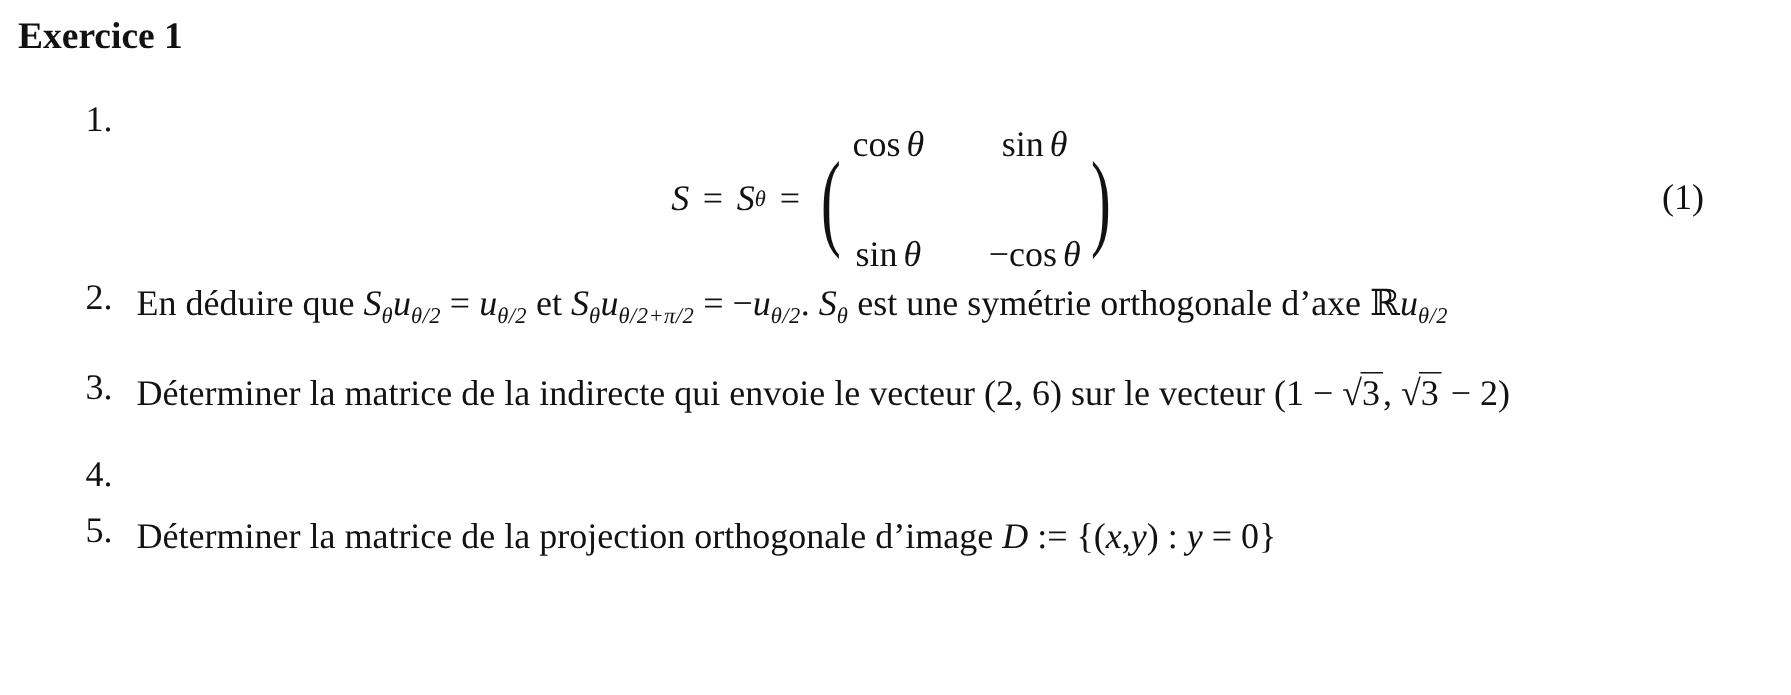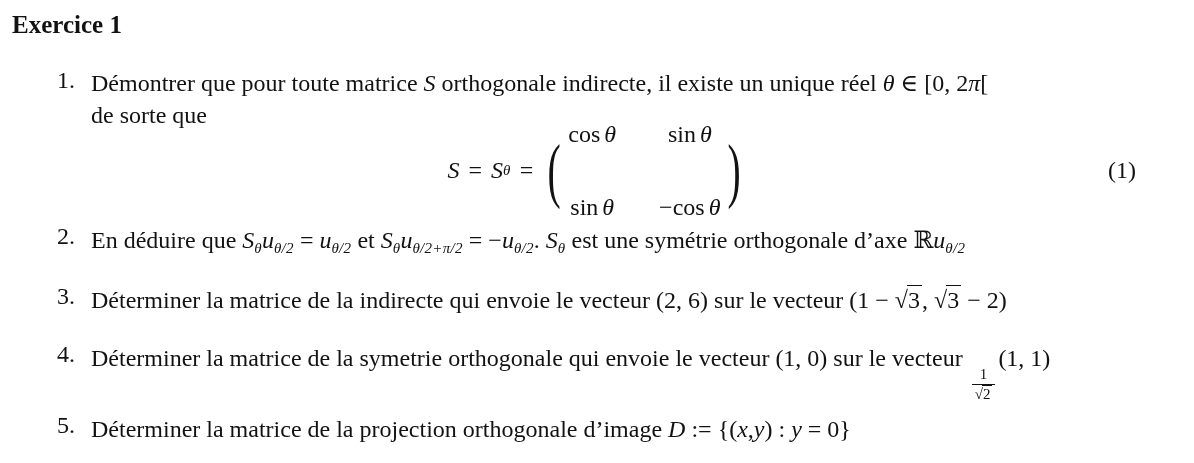--- a/index.html
+++ b/index.html
@@ -112,24 +112,20 @@
 </style>
 </head>
 <body>
 
 <div class="page">
 
   <div class="title">Exercice 1</div>
 
   <div class="item item-1">
     <div class="num">1.</div>
-    <div class="content">
-      <div><span>Démontrer que pour toute matrice </span><i>S</i><span> orthogonale indirecte, il existe un unique réel </span><i>θ</i><span> ∈ [0, 2</span><i>π</i><span>[</span></div>
-      <div>de sorte que</div>
-    </div>
   </div>
 
   <div class="equation-row">
     <span class="eq-group">
         <i>S</i>
         <span class="rel">=</span>
         <i>S</i>
         <sub class="msub">θ</sub>
         <span class="rel">=</span>
         <span class="matrix">
@@ -151,24 +147,20 @@
     <div class="content"><span>En déduire que </span><i>S</i><sub class="msub">θ</sub><i>u</i><sub class="msub">θ/2</sub><span> = </span><i>u</i><sub class="msub">θ/2</sub><span> et </span><i>S</i><sub class="msub">θ</sub><i>u</i><sub class="msub">θ/2+π/2</sub><span> = −</span><i>u</i><sub class="msub">θ/2</sub><span>. </span><i>S</i><sub class="msub">θ</sub><span> est une symétrie orthogonale d’axe </span><span class="bb">ℝ</span><i>u</i><sub class="msub">θ/2</sub></div>
   </div>
 
   <div class="item item-3">
     <div class="num">3.</div>
     <div class="content"><span>Déterminer la matrice de la indirecte qui envoie le vecteur </span><span>(2, 6)</span><span> sur le vecteur </span><span>(1 − </span><span class="sqrt"><span>√</span><span class="sqrt-rad">3</span></span><span>, </span><span class="sqrt"><span>√</span><span class="sqrt-rad">3</span></span><span> − 2)</span></div>
   </div>
 
   <div class="item item-4">
     <div class="num">4.</div>
-    <div class="content"><span>Déterminer la matrice de la symetrie orthogonale qui envoie le vecteur </span><span>(1, 0)</span><span> sur le vecteur </span><span class="frac">
-          <span class="fnum">1</span>
-          <span class="fden"><span>√</span><span class="sqrt-rad">2</span></span>
-        </span><span>(1, 1)</span></div>
   </div>
 
   <div class="item item-5">
     <div class="num">5.</div>
     <div class="content"><span>Déterminer la matrice de la projection orthogonale d’image </span><i>D</i><span> := {(</span><i>x</i><span>,</span><i>y</i><span>) : </span><i>y</i><span> = 0}</span></div>
   </div>
 
 </div>
 
 </body></html>

